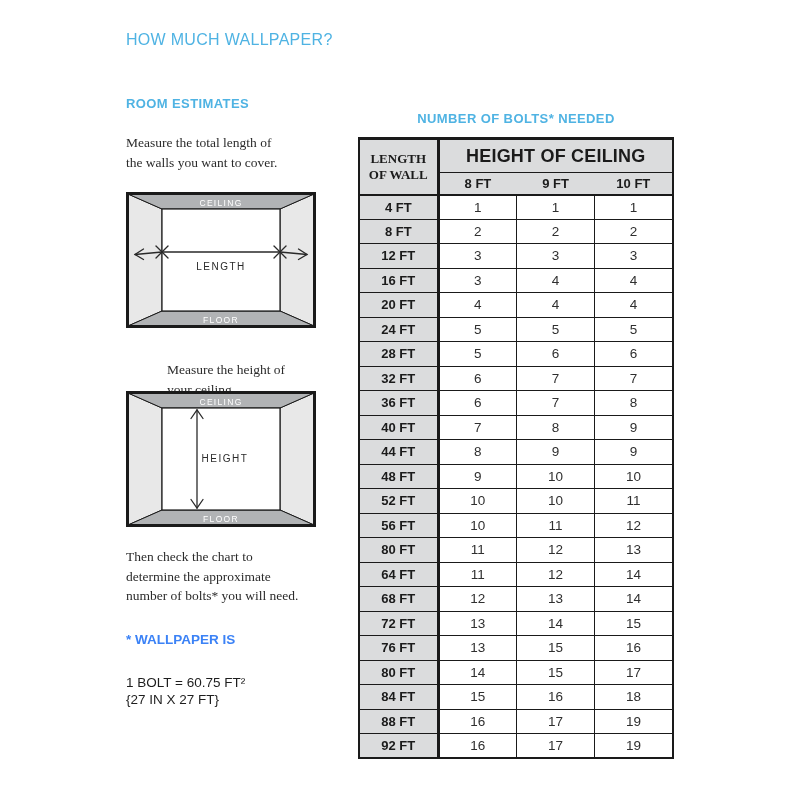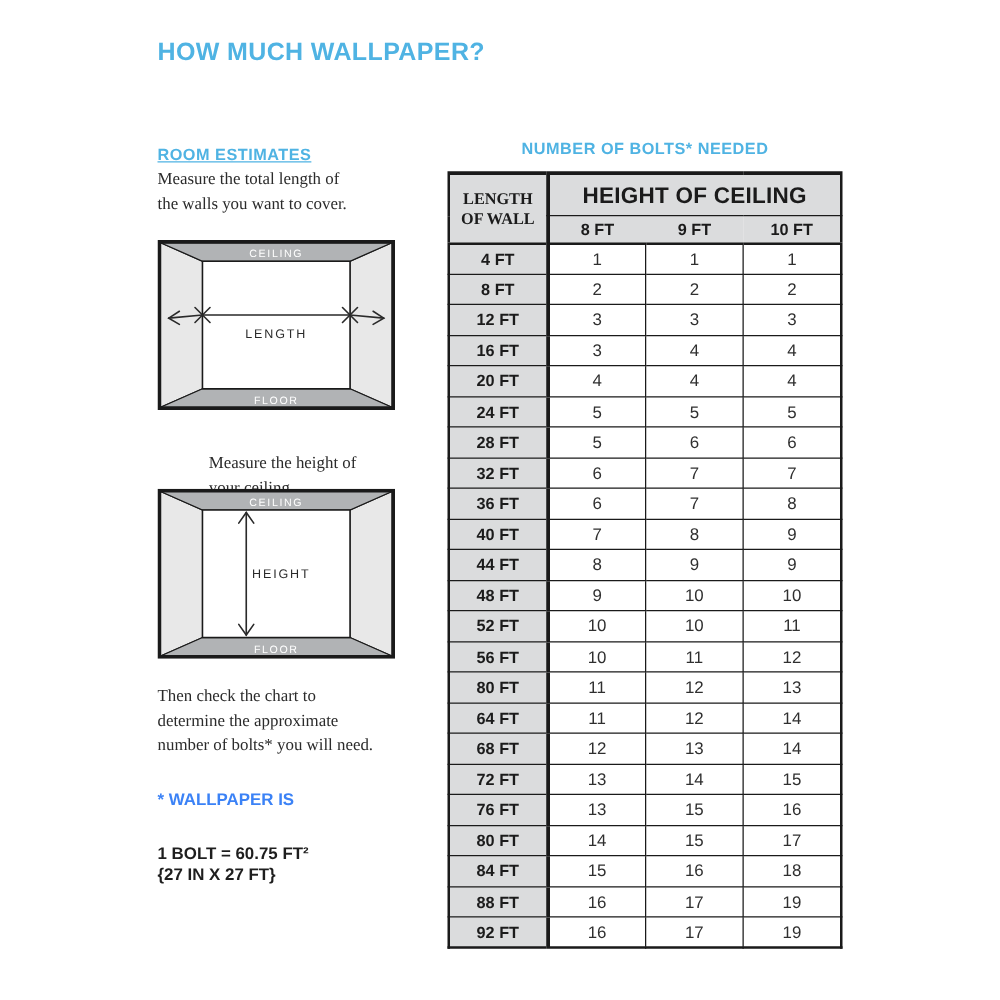--- a/index.html
+++ b/index.html
@@ -12,40 +12,40 @@
   }
   *{margin:0;padding:0;box-sizing:border-box;}
   html,body{background:#ffffff;}
   .page{
     position:relative;width:800px;height:800px;background:#ffffff;overflow:hidden;
     font-family:"Liberation Sans",sans-serif;color:var(--text);
   }
   .preline{white-space:pre-line;font-family:Liberation Serif, serif;}
   .page-title{
     position:absolute;left:126px;top:31px;
-    font-size:20px;font-weight:bold;letter-spacing:.3px;color:var(--accent);
+    font-size:16px;font-weight:normal;letter-spacing:.3px;color:var(--accent);
   }
   .section-heading{
     font-size:13px;font-weight:bold;letter-spacing:.4px;color:var(--accent);
   }
-  .left-heading{position:absolute;left:126px;top:116px;text-decoration:underline;}
+  .left-heading{position:absolute;left:126px;top:96px;}
   .step{
     position:absolute;left:126px;width:230px;
     font-size:13.5px;line-height:19.5px;color:var(--text);
   }
   .step-length{top:133px;}
   .step-height{top:360px;margin-left:41px;}
   .step-chart{top:547px;}
   .diagram{position:absolute;left:126px;width:190px;height:108px;}
   .diagram-length{top:192px;}
   .diagram-height{top:391px;}
   .diagram svg{display:block;width:190px;height:136px;}
   .footnote{position:absolute;left:126px;top:631px;font-size:13.5px;font-weight:bold;line-height:17px;color:#3b82f6;}
   .footnote .indent{padding-left:9px;}
-  .bolt-info{position:absolute;left:126px;top:674px;font-size:13.5px;font-weight:bold;line-height:17px;color:#1e1e1e;}
+  .bolt-info{position:absolute;left:126px;top:674px;font-size:13.5px;font-weight:normal;line-height:17px;color:#1e1e1e;}
   .table-heading{
     position:absolute;left:358px;top:111px;width:316px;text-align:center;
   }
   .bolts-table{
     position:absolute;left:358px;top:137px;width:316px;
     border-collapse:collapse;table-layout:fixed;
     border:2px solid var(--line);border-top-width:3px;
   }
   .bolts-table th,.bolts-table td{
     border:1px solid var(--line);text-align:center;vertical-align:middle;

